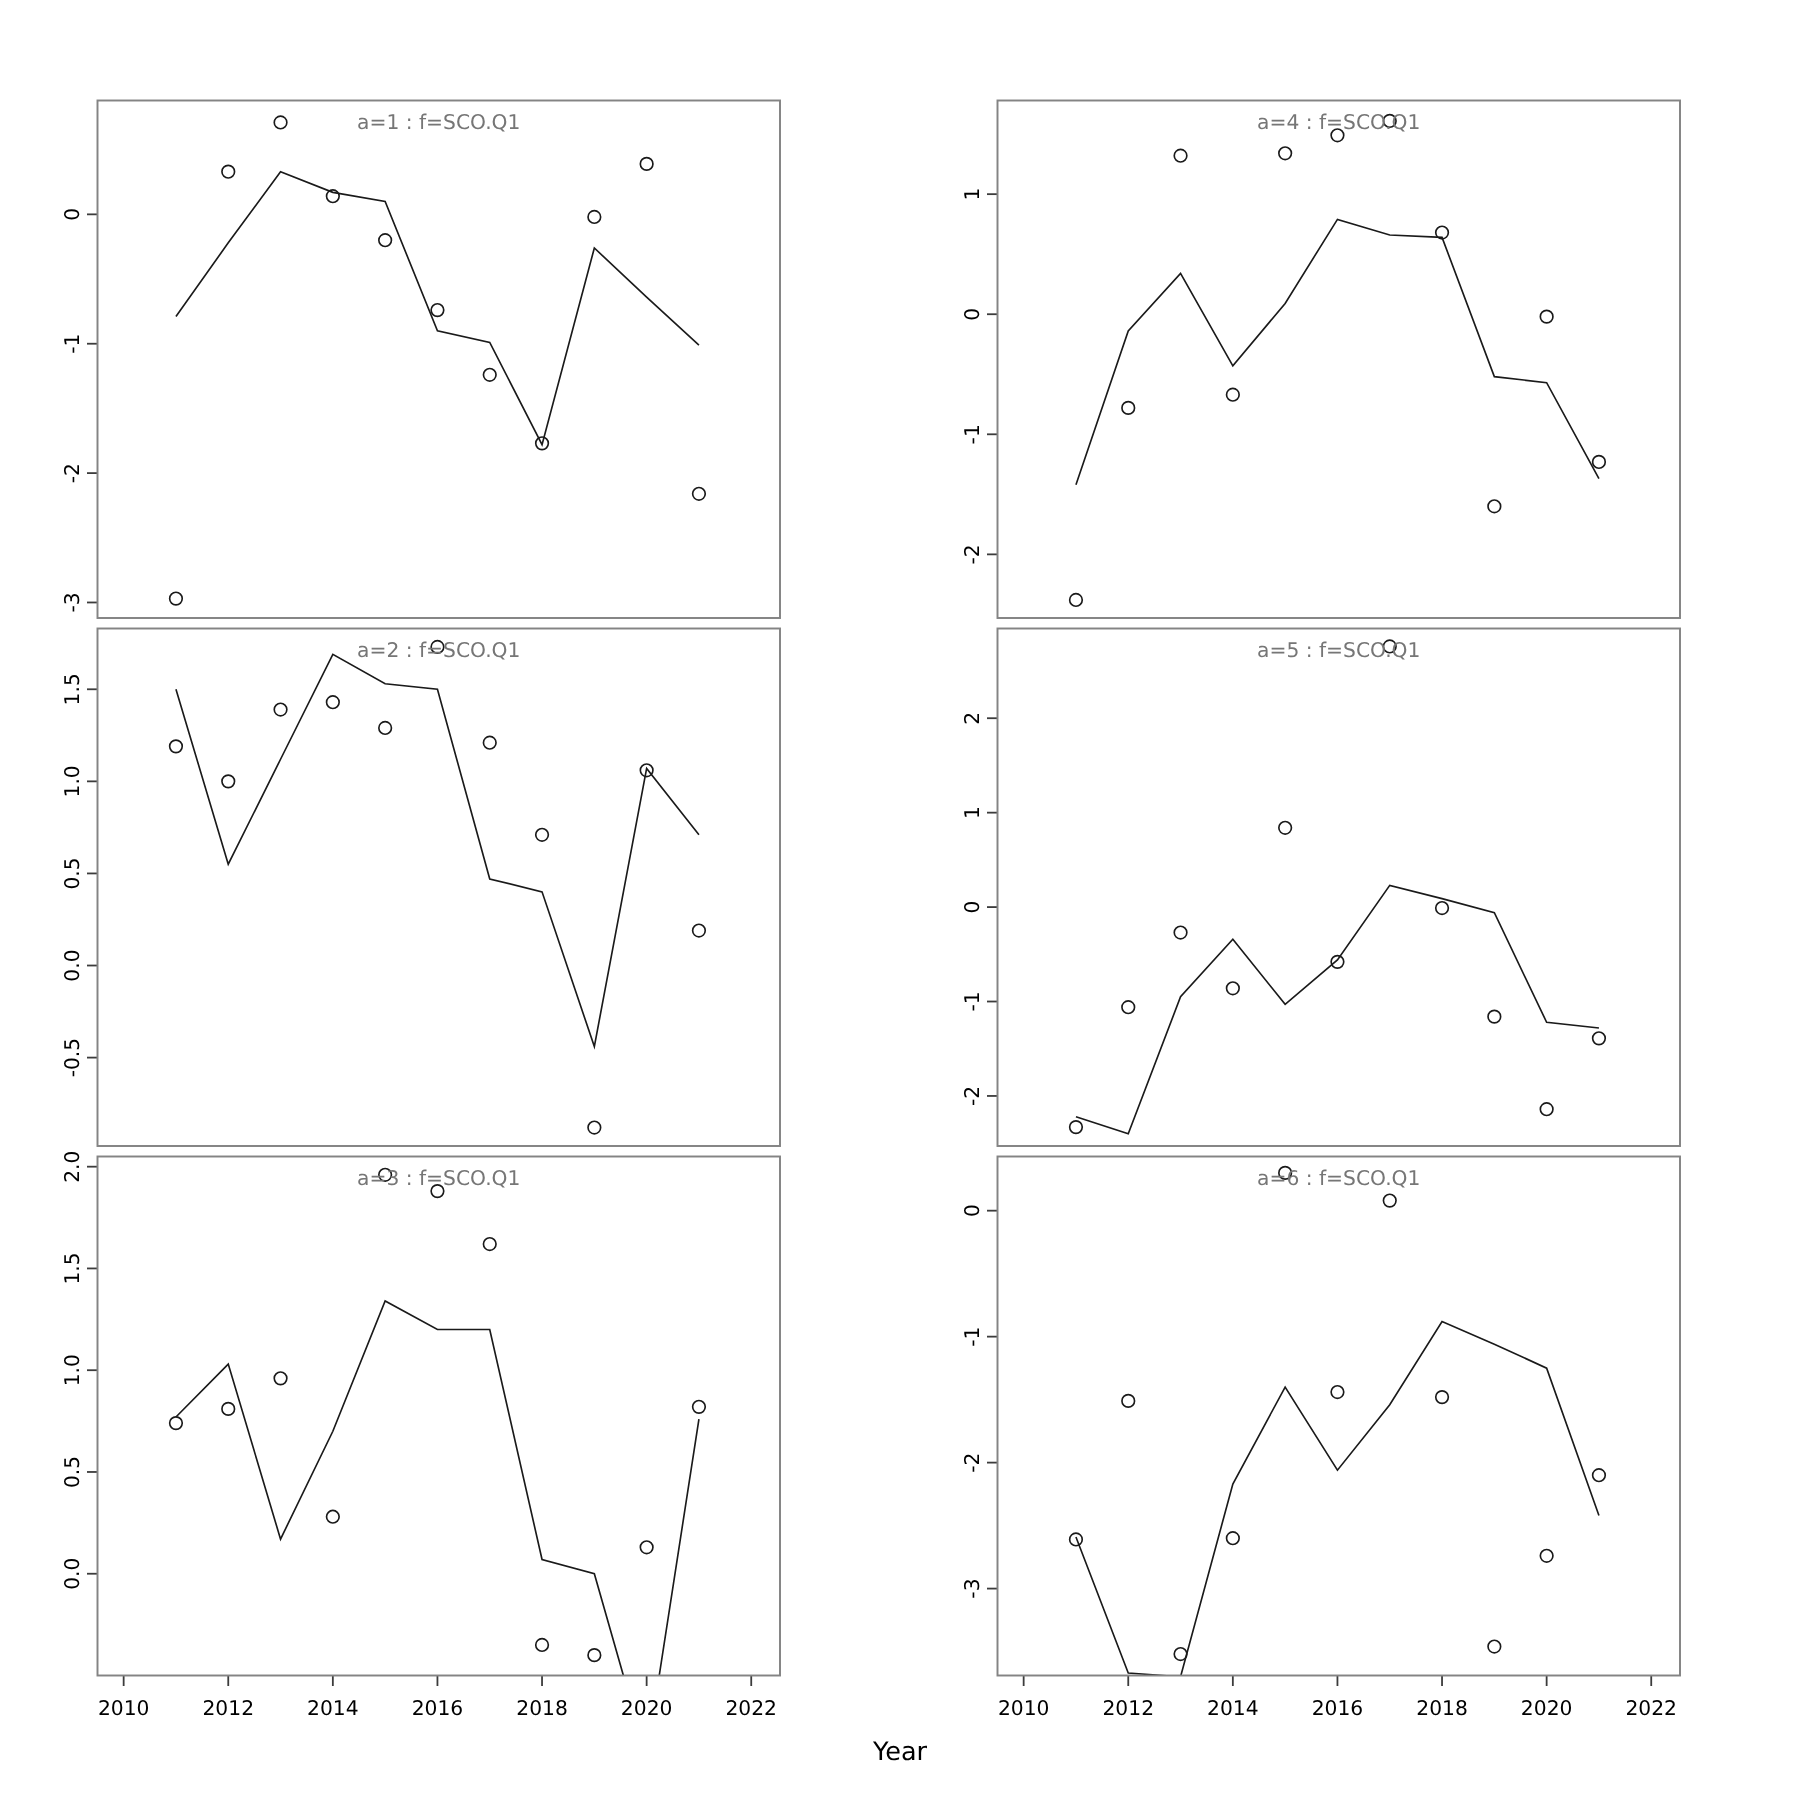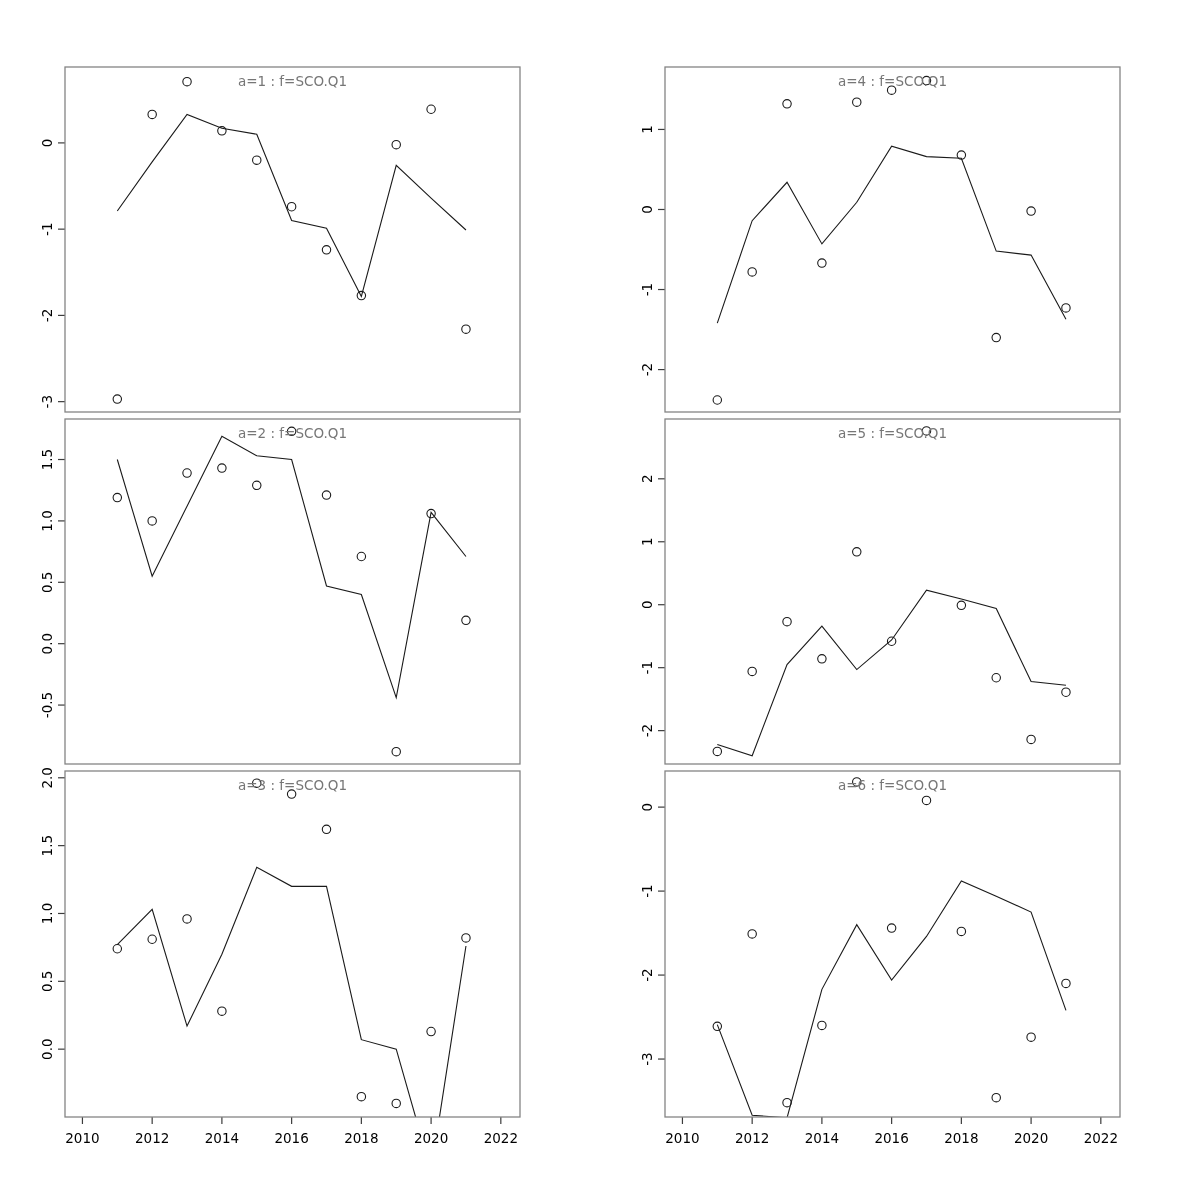--- a/index.html
+++ b/index.html
@@ -207,13 +207,14 @@
         <circle cx="891.6283524904222" cy="928.0436893203884" r="4.2" fill="none" stroke="#1a1a1a" stroke-width="1.1" clip-path="url(#clip-panel-5)"></circle>
         <circle cx="926.4942528735642" cy="800.3932038834952" r="4.2" fill="none" stroke="#1a1a1a" stroke-width="1.1" clip-path="url(#clip-panel-5)"></circle>
         <circle cx="961.3601532567061" cy="931.4029126213592" r="4.2" fill="none" stroke="#1a1a1a" stroke-width="1.1" clip-path="url(#clip-panel-5)"></circle>
         <circle cx="996.2260536398479" cy="1097.6844660194174" r="4.2" fill="none" stroke="#1a1a1a" stroke-width="1.1" clip-path="url(#clip-panel-5)"></circle>
         <circle cx="1031.0919540229897" cy="1037.2184466019417" r="4.2" fill="none" stroke="#1a1a1a" stroke-width="1.1" clip-path="url(#clip-panel-5)"></circle>
         <circle cx="1065.9578544061317" cy="983.4708737864078" r="4.2" fill="none" stroke="#1a1a1a" stroke-width="1.1" clip-path="url(#clip-panel-5)"></circle>
         <text x="892.5" y="790" text-anchor="middle" font-size="13.5" fill="#767676">a=6 : f=SCO.Q1</text>
         <rect x="665" y="771" width="455" height="346" fill="none" stroke="#848484" stroke-width="1.3"></rect>
       </g>
     </svg>
+  <div class="xlabel">Year</div>
 </div>
 
 </body></html>

